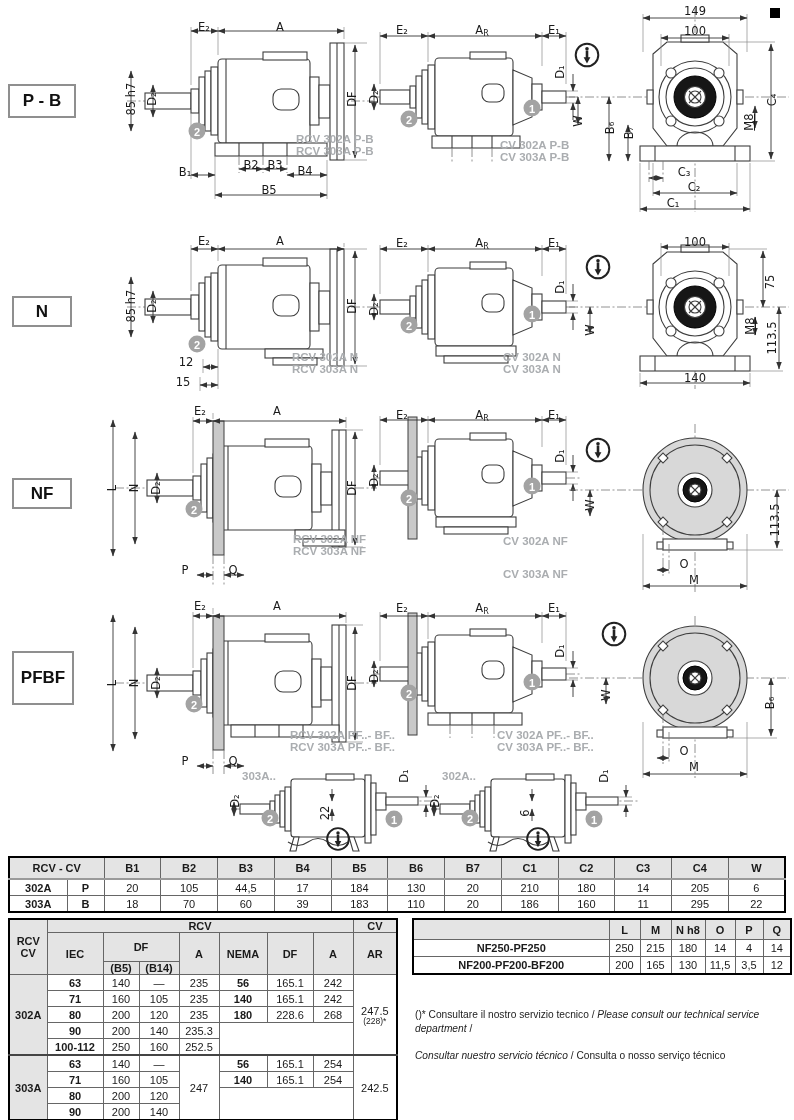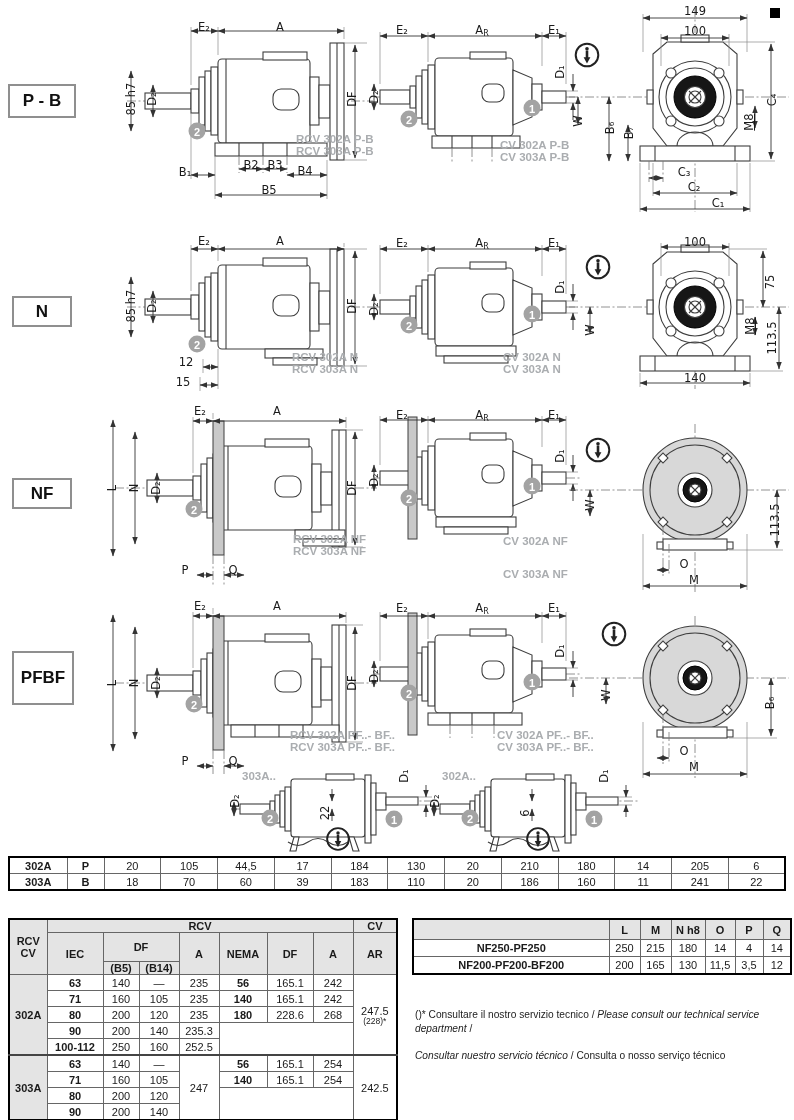--- a/index.html
+++ b/index.html
@@ -261,21 +261,21 @@
  <line class="dim" x1="75" y1="207" x2="185" y2="207"></line>
 </svg>
 <div class="lbl" style="left:695px;top:11px">149</div>
 <div class="lbl" style="left:695px;top:31px">100</div>
 <div class="vlbl" style="left:610px;top:128px">B₆</div>
 <div class="vlbl" style="left:629px;top:133px">B₇</div>
 <div class="vlbl m8u" style="left:749px;top:122px">M8</div>
 <div class="vlbl" style="left:772px;top:100px">C₄</div>
 <div class="lbl" style="left:684px;top:172px">C₃</div>
 <div class="lbl" style="left:694px;top:187px">C₂</div>
-<div class="lbl" style="left:718px;top:203px">C₁</div>
+<div class="lbl" style="left:673px;top:203px">C₁</div>
 
 <div class="secbox" style="left:12px;top:296px;width:56px;height:27px">
       <span>N</span>
     </div>
 
 <svg class="dsvg" style="left:115px;top:235px" width="265" height="162" viewBox="0 0 265 162">
  <line class="cl" x1="12" y1="72" x2="258" y2="72"></line>
  <use href="#rcv-core" transform="translate(0,-16)"></use>
  <line class="ext" x1="76" y1="56" x2="76" y2="10"></line>
       <line class="ext" x1="103" y1="26" x2="103" y2="10"></line>
@@ -602,20 +602,35 @@
         <col>
         <col>
         <col>
         <col>
         <col>
         <col>
         <col>
         <col>
       </colgroup>
  <tbody>
+        <tr>
+  <th colspan="2">RCV - CV</th>
+  <th>B1</th>
+  <th>B2</th>
+  <th>B3</th>
+  <th>B4</th>
+  <th>B5</th>
+  <th>B6</th>
+  <th>B7</th>
+  <th>C1</th>
+  <th>C2</th>
+  <th>C3</th>
+  <th>C4</th>
+  <th>W</th>
+ </tr>
  <tr>
   <td class="b">302A</td>
   <td class="b">P</td>
   <td>20</td>
   <td>105</td>
   <td>44,5</td>
   <td>17</td>
   <td>184</td>
   <td>130</td>
   <td>20</td>
@@ -631,21 +646,21 @@
   <td>18</td>
   <td>70</td>
   <td>60</td>
   <td>39</td>
   <td>183</td>
   <td>110</td>
   <td>20</td>
   <td>186</td>
   <td>160</td>
   <td>11</td>
-  <td>241</td>
+  <td>295</td>
   <td>22</td>
  </tr>
 </tbody>
     </table>
 
 <table class="dtable" id="t2" style="left:8px;top:918px;width:388px">
  <colgroup>
         <col style="width:38px">
         <col style="width:56px">
         <col style="width:36px">

